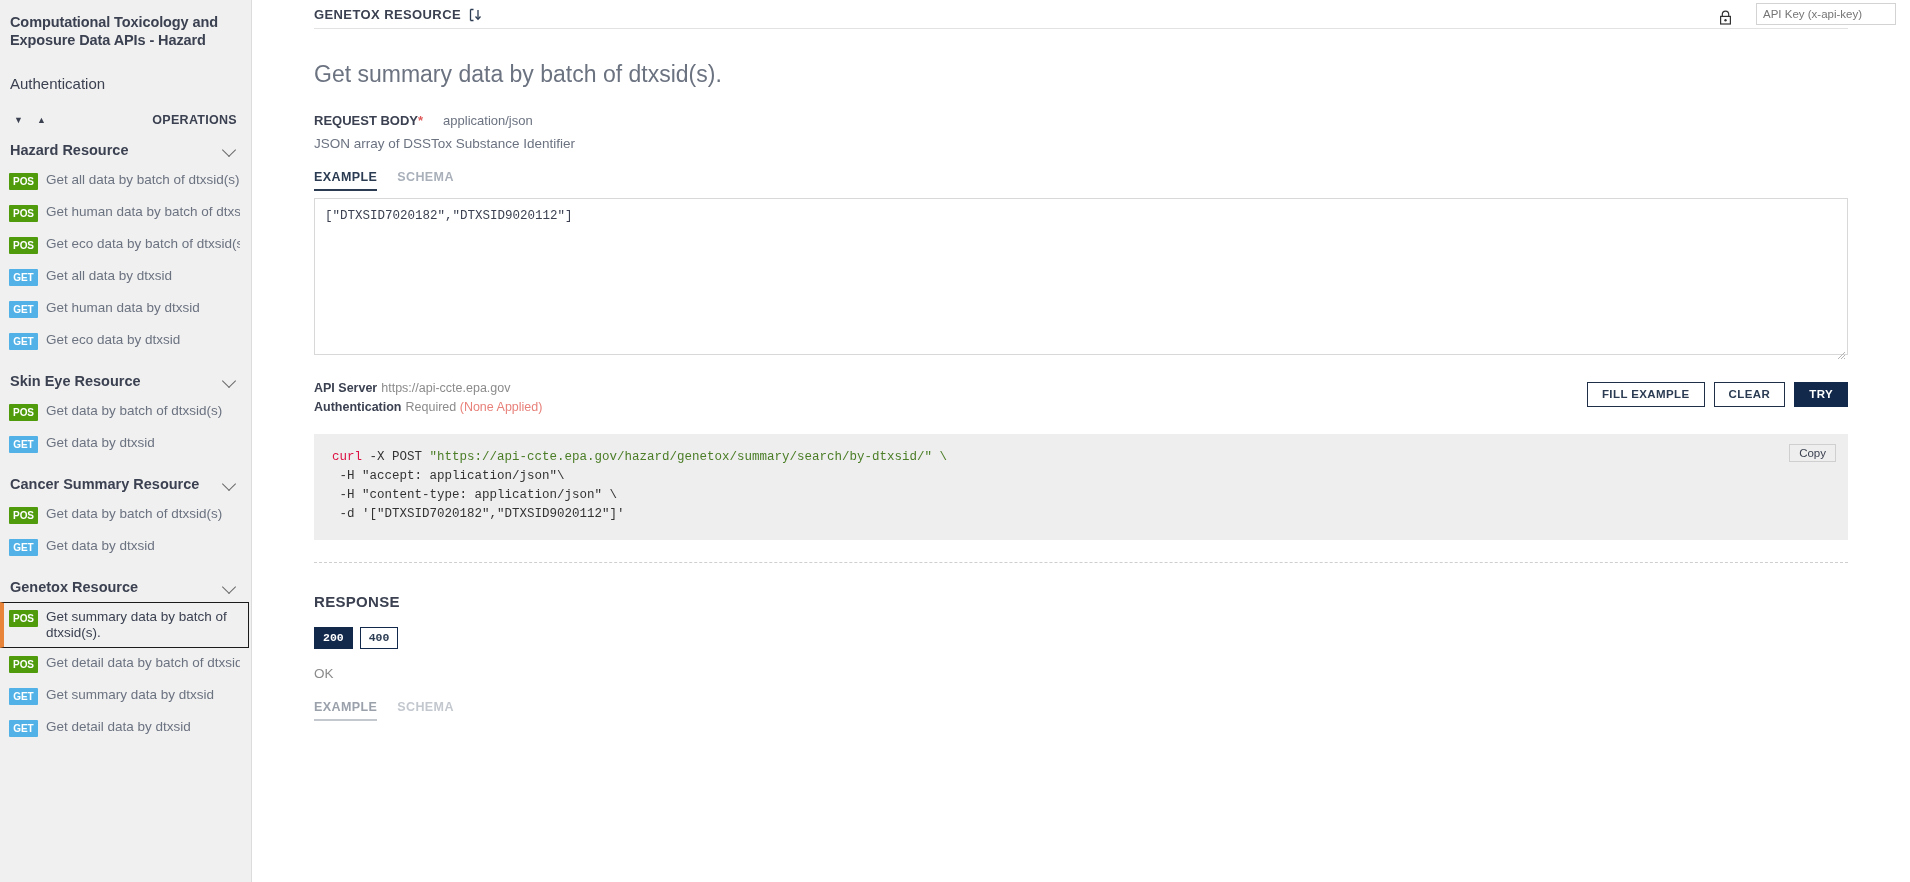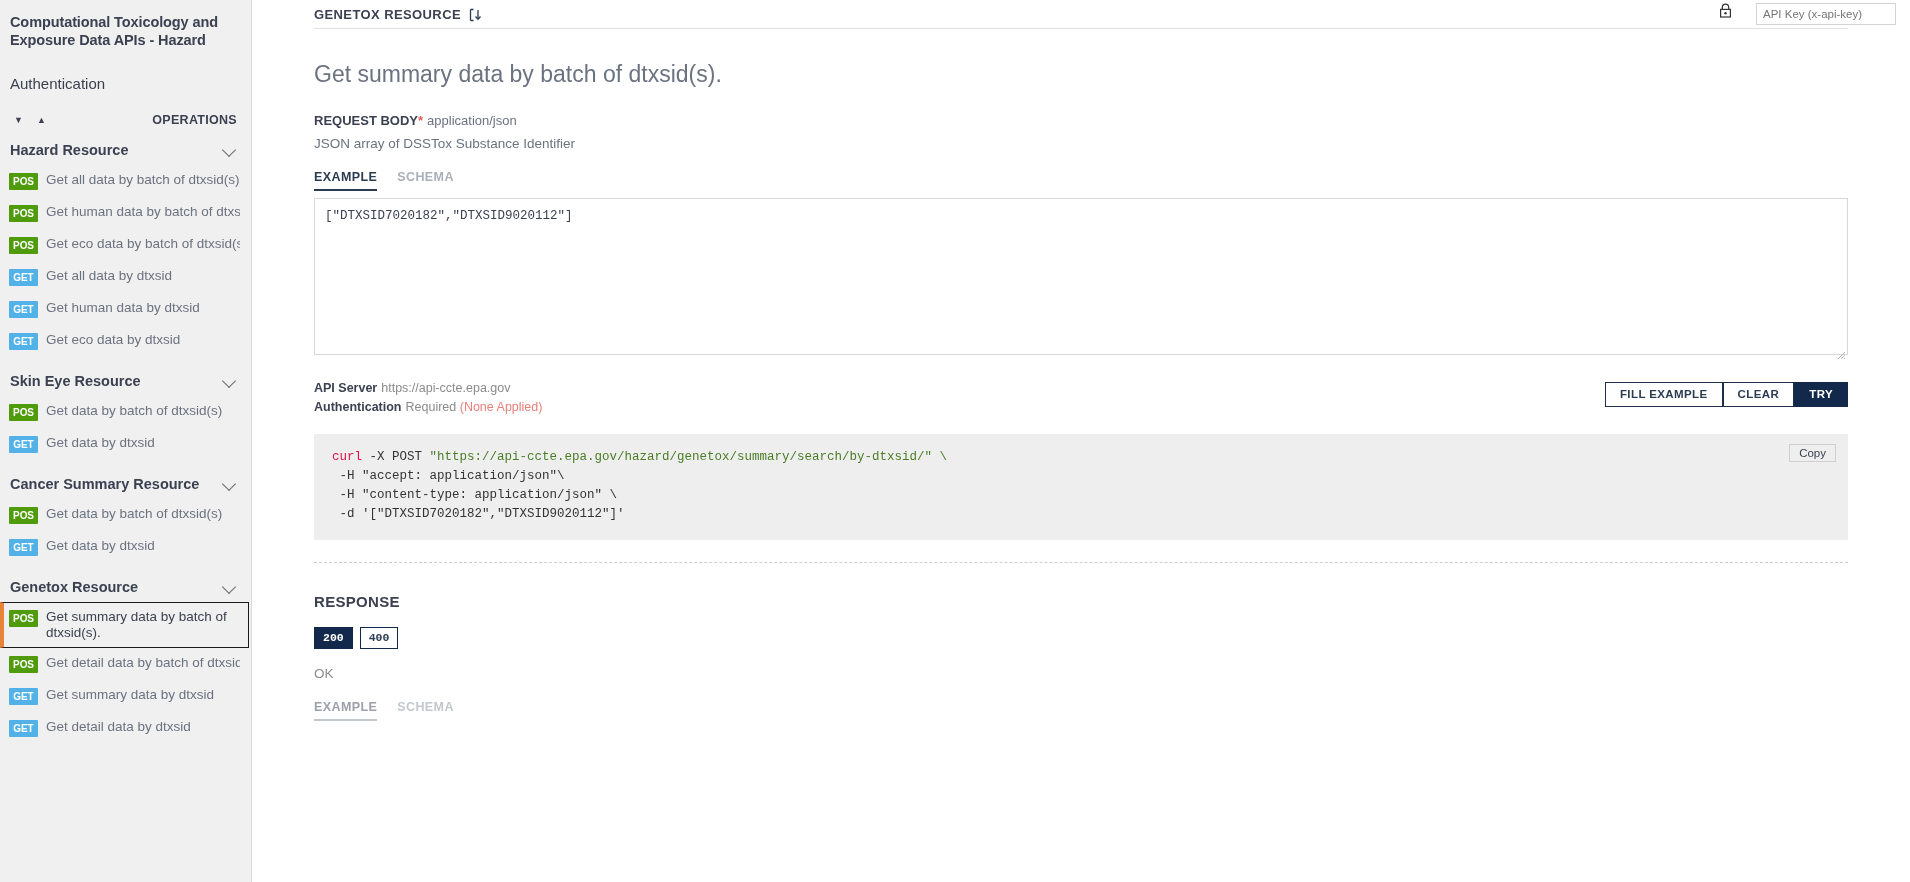--- a/index.html
+++ b/index.html
@@ -165,21 +165,21 @@
     margin-left: 7px;
     display: inline-flex;
     align-items: center;
     position: relative;
     top: 1px;
     cursor: pointer;
   }
   .apikey-wrap {
     margin-left: auto;
     display: flex;
-    align-items: flex-start;
+    align-items: flex-end;
     gap: 24px;
   }
   .lock-icon { display: inline-flex; }
   .apikey-input {
     width: 140px;
     height: 22px;
     border: 1px solid #d3d3d3;
     background: #fff;
     font-size: 11.5px;
     font-family: "Liberation Sans", sans-serif;
@@ -233,21 +233,21 @@
     letter-spacing: 0.3px;
     margin: 30px 0 0 0;
   }
 
   .reqbody-row {
     margin-top: 24px;
     font-size: 13px;
   }
   .reqbody-label { font-weight: 700; color: #3b4151; }
   .req-star { color: #e05b5b; font-weight: 700; }
-  .mime { color: #6b7280; margin-left: 4px; font-weight: 400; }
+  .mime { color: #6b7280; margin-left: 20px; font-weight: 400; }
   .reqbody-desc {
     margin-top: 8px;
     font-size: 13.5px;
     color: #6b7280;
   }
 
   .tabs {
     display: flex;
     gap: 20px;
     margin-top: 19px;
@@ -296,20 +296,21 @@
     margin-top: 20px;
   }
   .server-info { font-size: 12.5px; line-height: 1.55; }
   .si-label { font-weight: 700; color: #3b4151; }
   .si-value { color: #8b8b8b; margin-left: 4px; }
   .si-warn  { color: #e8817a; }
 
   .btn-group {
     margin-left: auto;
     display: flex;
+    gap: 9px;
     align-items: center;
     padding-top: 3px;
   }
   .btn {
     height: 25px;
     padding: 0 14px;
     font-size: 11.5px;
     font-weight: 700;
     letter-spacing: 0.4px;
     border: 1px solid #1f2f48;

